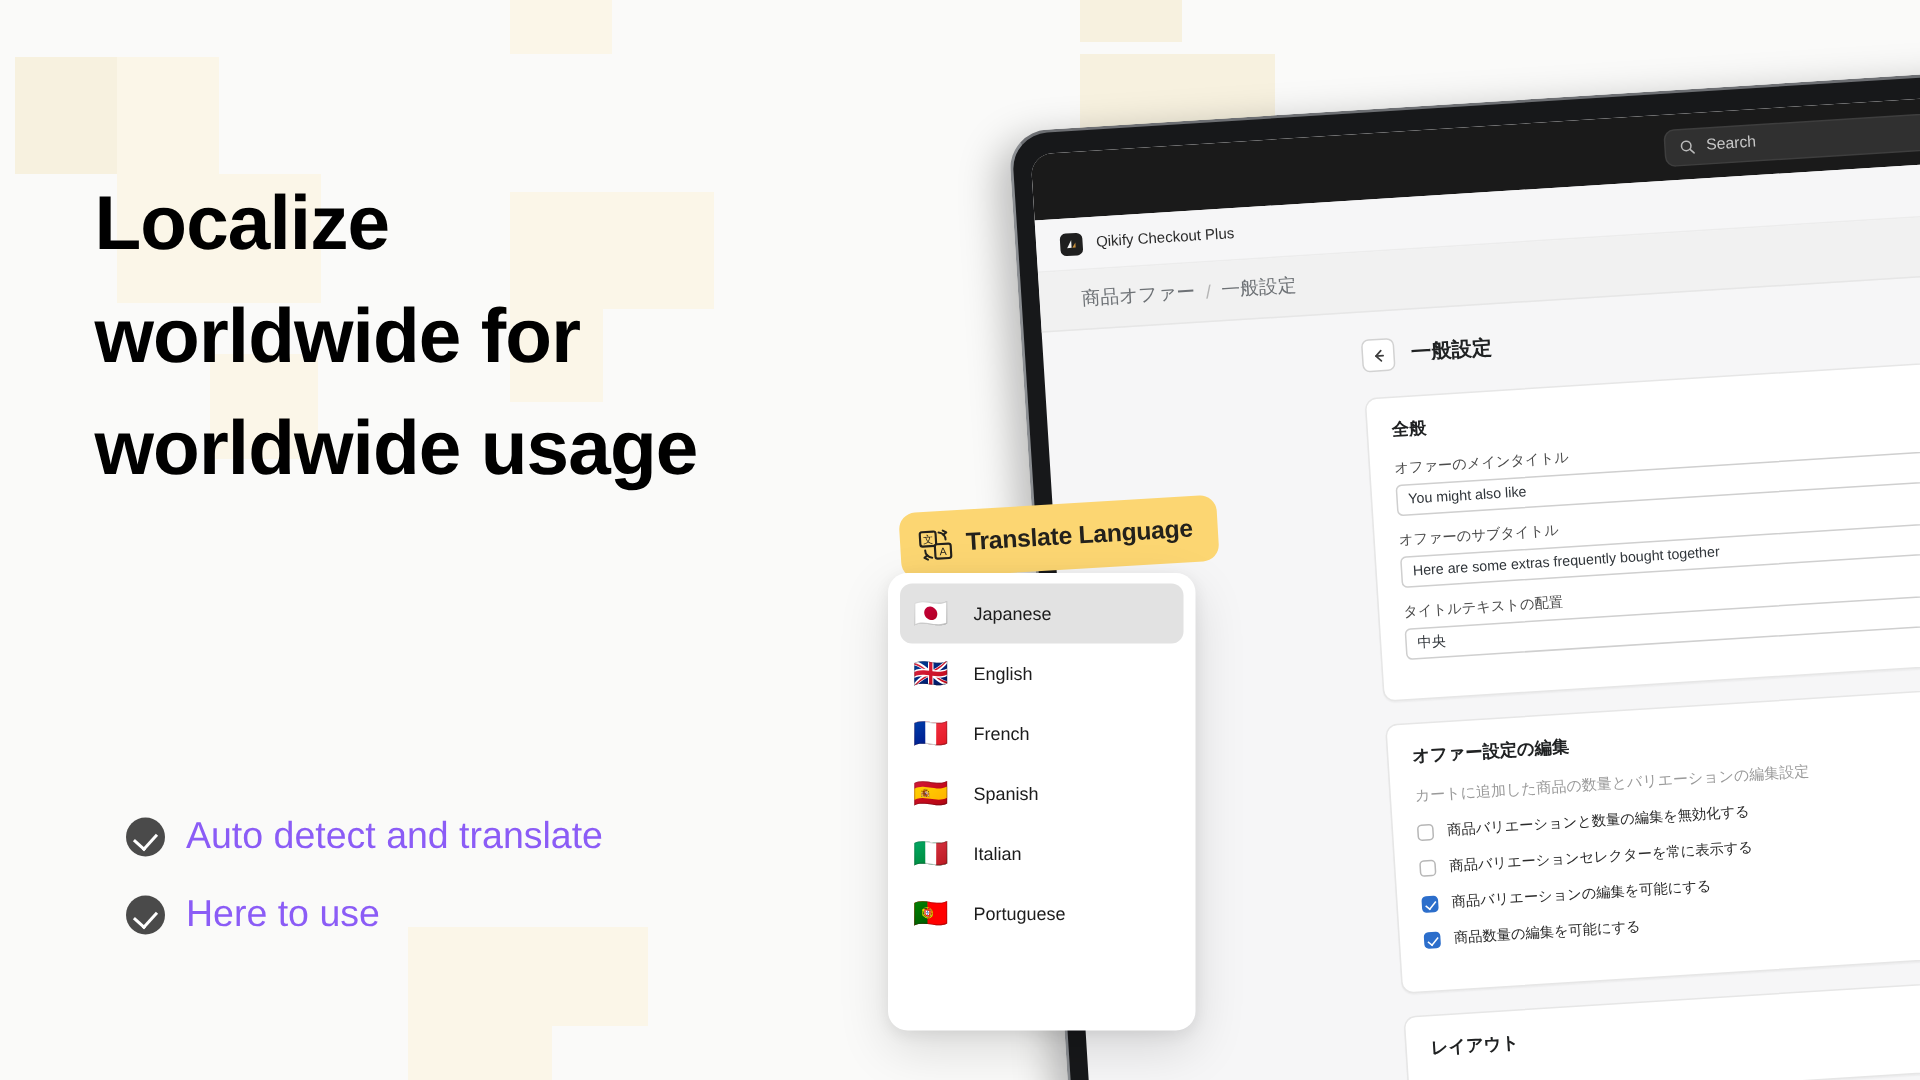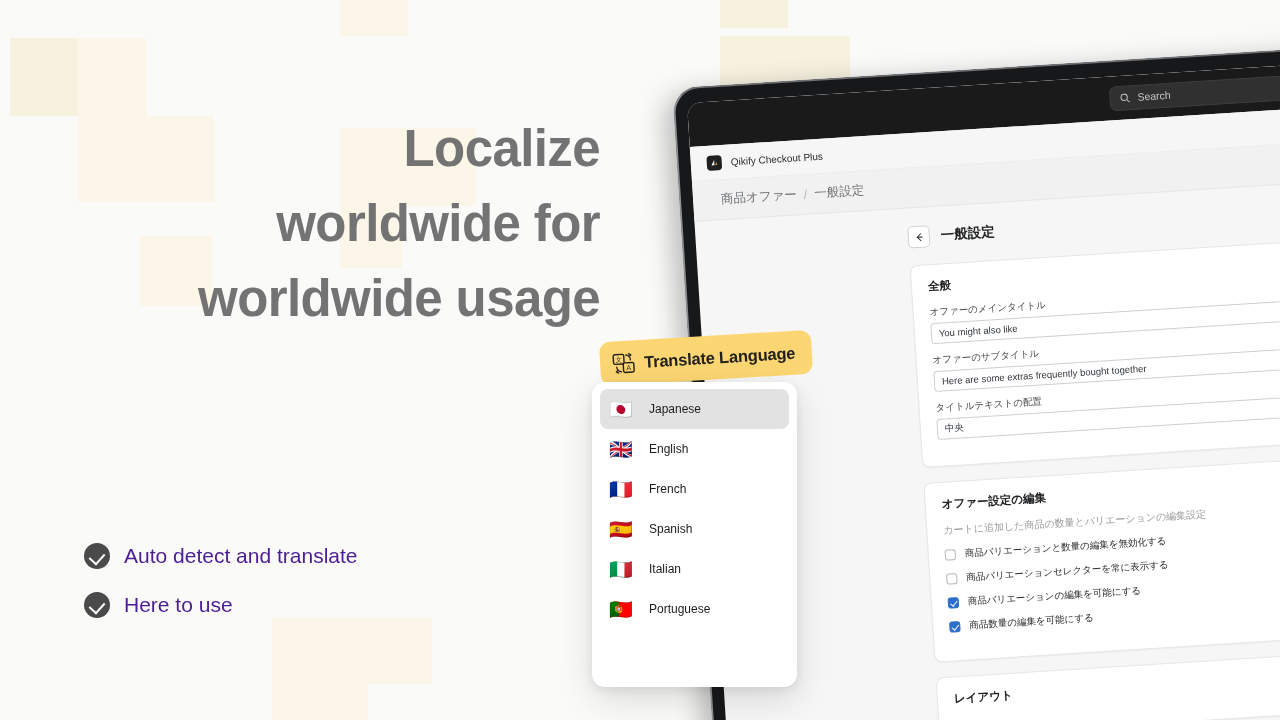--- a/index.html
+++ b/index.html
@@ -11,47 +11,46 @@
     position: relative;
   }
 
   
   .deco { position: absolute; background: #f7f1df; z-index: 0; }
   .deco.pale { background: #fbf6e8; }
 
   
   .headline {
     position: absolute;
-    left: 80px; top: 112px;
+    left: 63px; top: 112px;
     width: 520px;
     z-index: 3;
     font-size: 51px;
     line-height: 1.47;
     font-weight: 800;
     letter-spacing: -0.6px;
-    color: #737373;
-    text-align: right;
+    color: #000000;
   }
   .headline span { display: block; }
 
   .bullets { position: absolute; left: 84px; top: 543px; z-index: 3; }
   .bullet { display: flex; align-items: center; margin-bottom: 23px; }
   .bullet-check {
     width: 26px; height: 26px; border-radius: 50%;
     background: #4a4a4a; margin-right: 14px;
     flex: 0 0 auto; position: relative;
   }
   .bullet-check::after {
     content: "";
     position: absolute; left: 8px; top: 7px;
     width: 8px; height: 12px;
     border: solid #ffffff; border-width: 0 2.2px 2.2px 0;
     transform: rotate(42deg);
   }
-  .bullet-label { font-size: 21px; color: #4c1d95; font-weight: 400; }
+  .bullet-label { font-size: 25px; color: #8b5cf6; font-weight: 400; }
 
   
   .tablet {
     position: absolute;
     left: 672px; top: 88px;
     width: 760px; height: 700px;
     transform: rotate(-3.6deg);
     transform-origin: 0 0;
     z-index: 1;
   }

